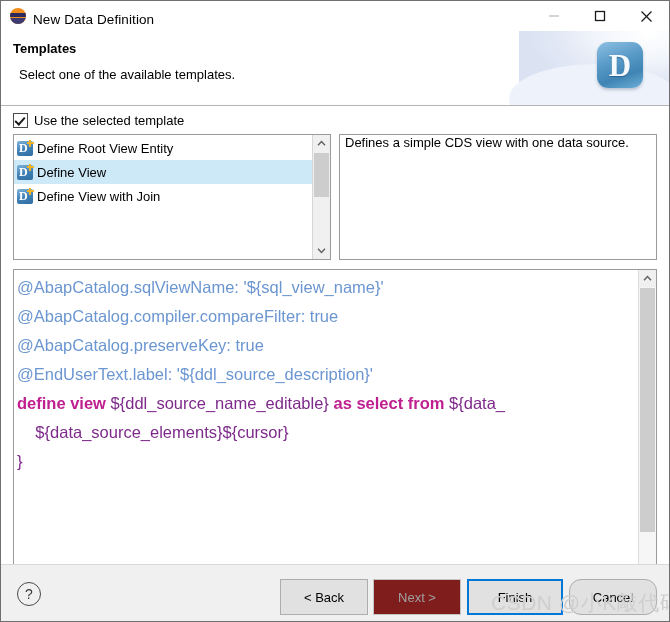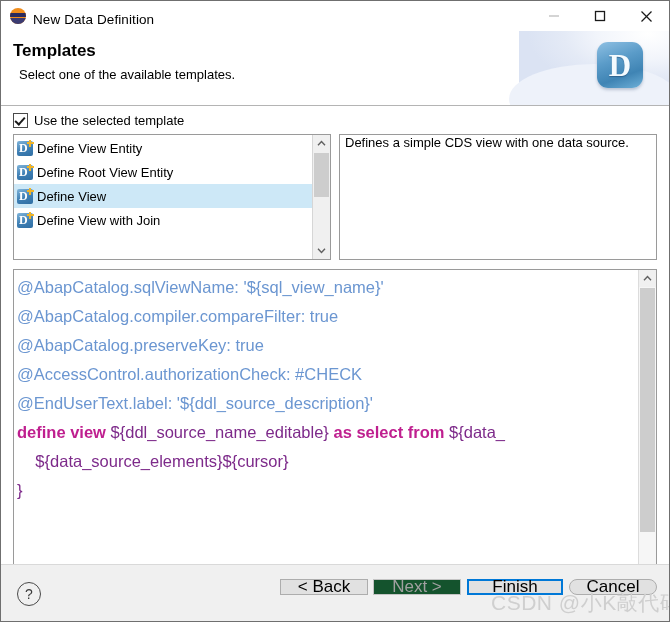--- a/index.html
+++ b/index.html
@@ -91,21 +91,21 @@
     height: 74px;
     min-height: 74px;
     background: #ffffff;
     border-bottom: 1px solid #b4b4b4;
     overflow: hidden;
   }
   #header-title {
     position: absolute;
     left: 12px;
     top: 10px;
-    font-size: 17px;
+    font-size: 13px;
     font-weight: bold;
     color: #000;
   }
   #header-sub {
     position: absolute;
     left: 18px;
     top: 36px;
     font-size: 13px;
     color: #000;
   }
@@ -353,32 +353,32 @@
     display: flex;
     align-items: center;
     justify-content: center;
     font-size: 14px;
     color: #3a3a3a;
     background: #f0f0f0;
   }
   .btn {
     position: absolute;
     top: 578px;
-    height: 16px;
+    height: 36px;
     box-sizing: border-box;
     background: #e1e1e1;
     border: 1px solid #adadad;
-    font-size: 17px;
+    font-size: 13px;
     color: #000;
     display: flex;
     align-items: center;
     justify-content: center;
     font-family: "Liberation Sans", sans-serif;
   }
-  .btn.disabled { color: #a0a0a0; border-color: #c4c4c4; background: #14532d; }
+  .btn.disabled { color: #a0a0a0; border-color: #c4c4c4; background: #7f1d1d; }
   .btn.default { border: 2px solid #0078d7; background: #e1e1e1; }
 
   #watermark {
     position: absolute;
     left: 490px;
     top: 588px;
     font-size: 21px;
     color: #cfcfcf;
     white-space: nowrap;
     letter-spacing: .5px;
@@ -426,24 +426,20 @@
 
     <div id="usecheck-row">
       <div class="cbox checked"></div>
       <div id="usecheck-label">Use the selected template</div>
     </div>
 
     <div id="listbox">
       <div id="listitems">
           <div class="litem">
             <span class="ico"></span>
-            <span class="ltext">Define View Entity</span>
-          </div>
-          <div class="litem">
-            <span class="ico"></span>
             <span class="ltext">Define Root View Entity</span>
           </div>
           <div class="litem selected">
             <span class="ico"></span>
             <span class="ltext">Define View</span>
           </div>
           <div class="litem">
             <span class="ico"></span>
             <span class="ltext">Define View with Join</span>
           </div>
@@ -467,21 +463,20 @@
 
     <div id="descbox">
       <span>Defines a simple CDS view with one data source.</span>
     </div>
 
     <div id="codebox">
       <div id="codearea">
           <div class="cline"><span class="c-anno">@AbapCatalog.sqlViewName: '${sql_view_name}'</span></div>
           <div class="cline"><span class="c-anno">@AbapCatalog.compiler.compareFilter: true</span></div>
           <div class="cline"><span class="c-anno">@AbapCatalog.preserveKey: true</span></div>
-          <div class="cline"><span class="c-anno">@AccessControl.authorizationCheck: #CHECK</span></div>
           <div class="cline"><span class="c-anno">@EndUserText.label: '${ddl_source_description}'</span></div>
           <div class="cline"><span class="c-kw">define view </span><span class="c-ph">${ddl_source_name_editable}</span><span class="c-kw"> as select from </span><span class="c-ph">${data_</span></div>
           <div class="cline"><span class="c-plain">    </span><span class="c-ph">${data_source_elements}${cursor}</span></div>
           <div class="cline"><span class="c-br">}</span></div>
         </div>
 
       <div id="code-vscroll">
         <div class="sb-arrow">
           <svg width="9" height="7" viewBox="0 0 9 7">
               <polyline points="1,5.2 4.5,1.6 8,5.2" fill="none" stroke="#606060" stroke-width="1.4"></polyline>

